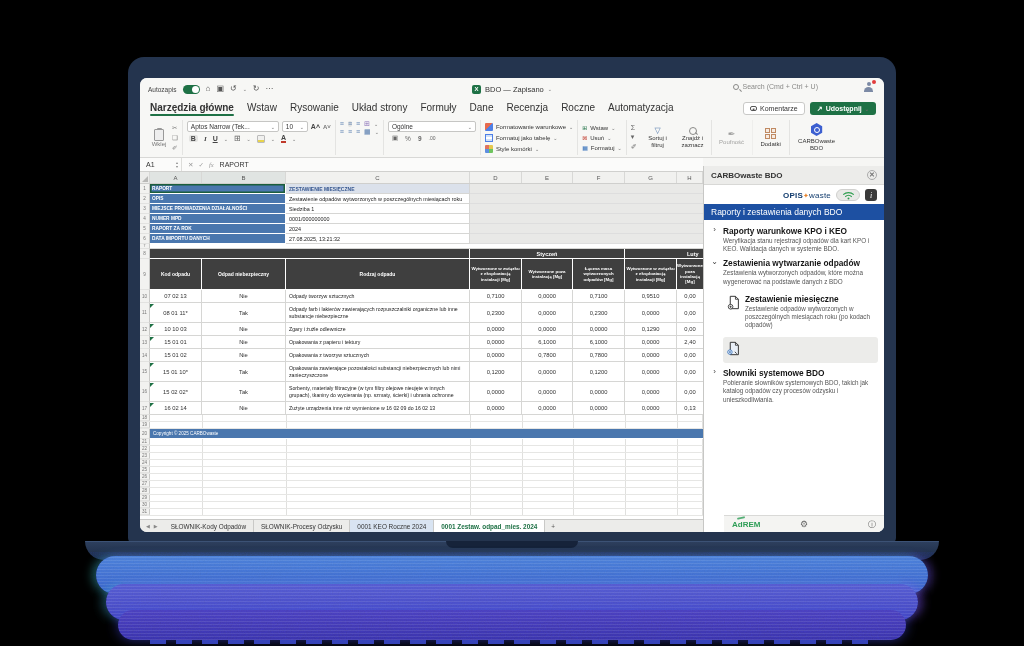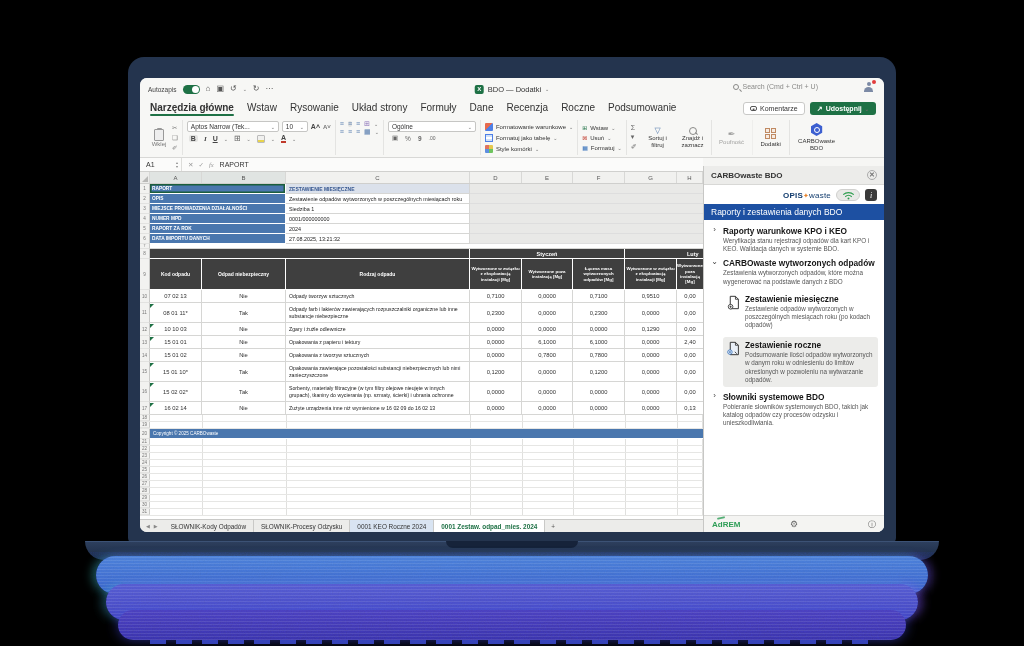--- a/index.html
+++ b/index.html
@@ -123,21 +123,21 @@
   .i-btn{width:12px;height:12px;background:#3a3a3a;color:#fff;border-radius:3px;font-size:8px;font-family:"Liberation Serif",serif;font-style:italic;display:flex;align-items:center;justify-content:center;}
   .p-banner{background:#1d50a2;color:#fff;font-size:8.5px;padding:3px 7px;flex:0 0 auto;}
   .p-body{flex:1 1 auto;padding:6px 6px 0;overflow:hidden;}
   .psec{display:flex;gap:4px;margin-bottom:5px;}
   .pchev{color:#444;font-size:8px;width:9px;flex:0 0 auto;text-align:center;line-height:1;}
   .ptitle{font-size:8.3px;font-weight:bold;color:#161616;margin-bottom:1px;}
   .pdesc{font-size:6.3px;color:#555;line-height:1.3;}
   .psub{display:flex;gap:5px;margin:4px 0 5px 13px;padding:3px 4px;}
   .psub.hl{background:#ececea;border-radius:3px;}
   .psub-ic{flex:0 0 auto;padding-top:1px;}
-  .p-foot{flex:0 0 auto;background:#f4f4f2;border-top:1px solid #d9d9d7;height:17px;display:flex;align-items:center;padding:0 8px;position:relative;}
+  .p-foot{flex:0 0 auto;background:#f4f4f2;border-top:1px solid #d9d9d7;height:17px;display:flex;align-items:center;padding:0 8px;position:relative;margin-left:20px;}
   .adrem{color:#2e9e57;font-weight:bold;font-size:8px;position:relative;}
   .adrem:before{content:"";position:absolute;left:5px;top:-3px;width:8px;height:2px;background:#2e9e57;border-radius:2px;transform:rotate(-12deg);opacity:.8;}
   .p-gear{position:absolute;left:50%;transform:translateX(-50%);color:#666;font-size:9px;}
   .p-info{position:absolute;right:8px;color:#666;font-size:8px;}
 </style>
 </head>
 <body>
 
 <div class="stage">
 
@@ -151,42 +151,42 @@
           <i></i>
         </span>
       <span class="tb-ic">⌂</span>
       <span class="tb-ic">▣</span>
       <span class="tb-ic">↺</span>
       <span class="tb-ic chev">⌄</span>
       <span class="tb-ic">↻</span>
       <span class="tb-ic">⋯</span>
       <span class="title-center">
         <span class="xl-ic">X</span>
-        <span>BDO — Dodatki</span>
+        <span>BDO — Zapisano</span>
         <span class="chev">⌄</span>
       </span>
       <span class="search-wrap">
         <span class="mag"></span>
         <span>Search (Cmd + Ctrl + U)</span>
       </span>
       <span class="person">
           <span class="reddot"></span>
         </span>
     </div>
 
     <div class="abs menubar">
       <span class="mtab active">Narzędzia główne</span>
       <span class="mtab">Wstaw</span>
       <span class="mtab">Rysowanie</span>
       <span class="mtab">Układ strony</span>
       <span class="mtab">Formuły</span>
       <span class="mtab">Dane</span>
       <span class="mtab">Recenzja</span>
       <span class="mtab">Roczne</span>
-      <span class="mtab">Podsumowanie</span>
+      <span class="mtab">Automatyzacja</span>
     </div>
     <div class="abs mb-right">
       <span class="btn-com">
         <span class="bubble"></span>
         <span>Komentarze</span>
       </span>
       <span class="btn-share">
         <span>↗</span>
         <span>Udostępnij</span>
         <span class="chev">⌄</span>
@@ -619,21 +619,21 @@
         <div class="psec">
           <span class="pchev">›</span>
           <div>
             <div class="ptitle">Raporty warunkowe KPO i KEO</div>
             <div class="pdesc">Weryfikacja stanu rejestracji odpadów dla kart KPO i KEO. Walidacja danych w systemie BDO.</div>
           </div>
         </div>
         <div class="psec">
           <span class="pchev">⌄</span>
           <div>
-            <div class="ptitle">CARBOwaste wytworzonych odpadów</div>
+            <div class="ptitle">Zestawienia wytwarzanie odpadów</div>
             <div class="pdesc">Zestawienia wytworzonych odpadów, które można wygenerować na podstawie danych z BDO</div>
           </div>
         </div>
         <div class="psub">
           <span class="psub-ic">
             <svg width="13" height="15" viewBox="0 0 20 22">
                 <path d="M5 1.5h8l4.5 4.5v14.5H5z" fill="none" stroke="#333" stroke-width="1.5"></path>
                 <path d="M13 1.5V6h4.5" fill="none" stroke="#333" stroke-width="1.3"></path>
                 <circle cx="5.5" cy="17.5" r="3.6" fill="#fff" stroke="#333" stroke-width="1.3"></circle>
                 <path d="M5.5 15.8v3.4M3.8 17.5h3.4" stroke="#333" stroke-width="1.2"></path>
@@ -647,24 +647,20 @@
         <div class="psub hl">
           <span class="psub-ic">
             <svg width="13" height="15" viewBox="0 0 20 22">
                 <path d="M5 1.5h8l4.5 4.5v14.5H5z" fill="#eaf0f8" stroke="#333" stroke-width="1.5"></path>
                 <path d="M13 1.5V6h4.5" fill="none" stroke="#333" stroke-width="1.3"></path>
                 <circle cx="4.5" cy="16.5" r="3.4" fill="#fff" stroke="#2e6bb8" stroke-width="1.3"></circle>
                 <path d="M4.5 14.9v3.2M2.9 16.5h3.2" stroke="#2e6bb8" stroke-width="1.2"></path>
                 <path d="M12 16l3 3" stroke="#333" stroke-width="1.4"></path>
               </svg>
           </span>
-          <div>
-            <div class="ptitle">Zestawienie roczne</div>
-            <div class="pdesc">Podsumowanie ilości odpadów wytworzonych w danym roku w odniesieniu do limitów określonych w pozwoleniu na wytwarzanie odpadów.</div>
-          </div>
         </div>
         <div class="psec">
           <span class="pchev">›</span>
           <div>
             <div class="ptitle">Słowniki systemowe BDO</div>
             <div class="pdesc">Pobieranie słowników systemowych BDO, takich jak katalog odpadów czy procesów odzysku i unieszkodliwiania.</div>
           </div>
         </div>
       </div>
       <div class="p-foot">

